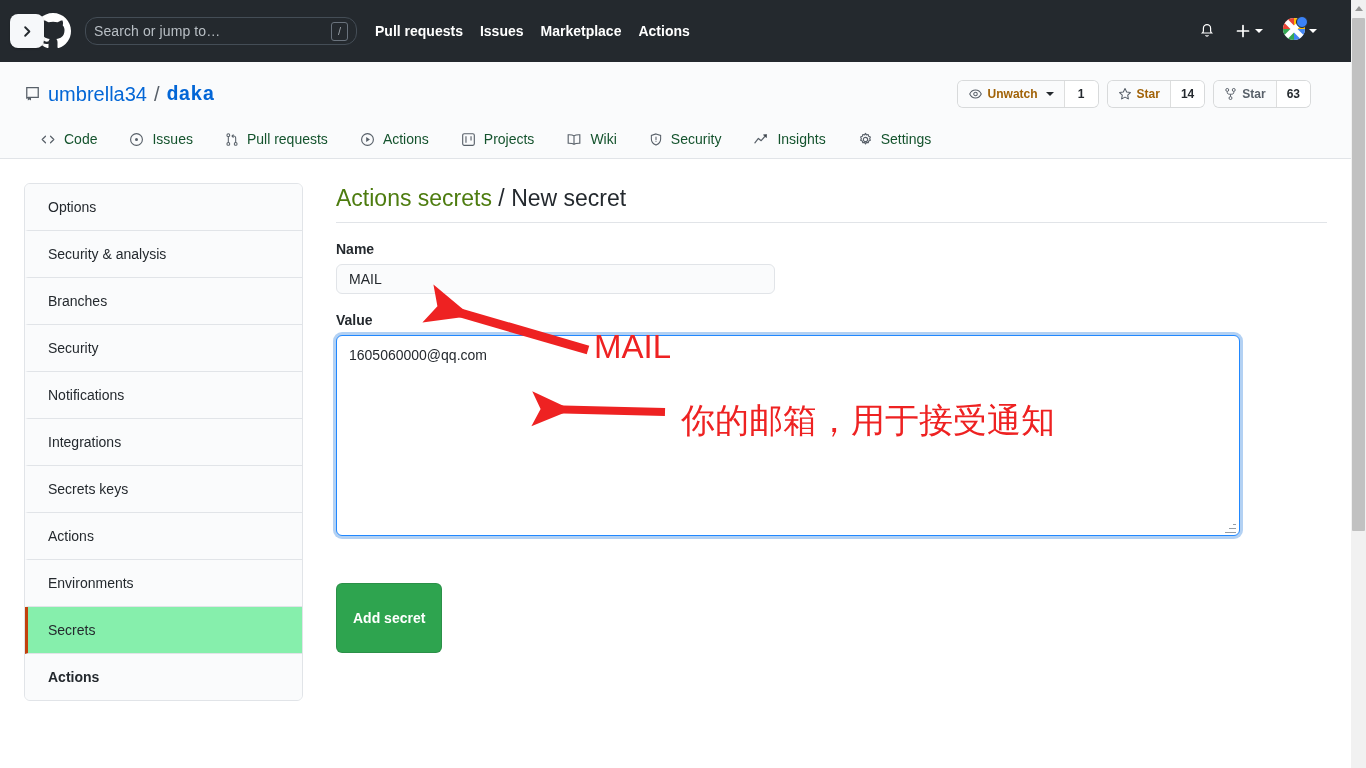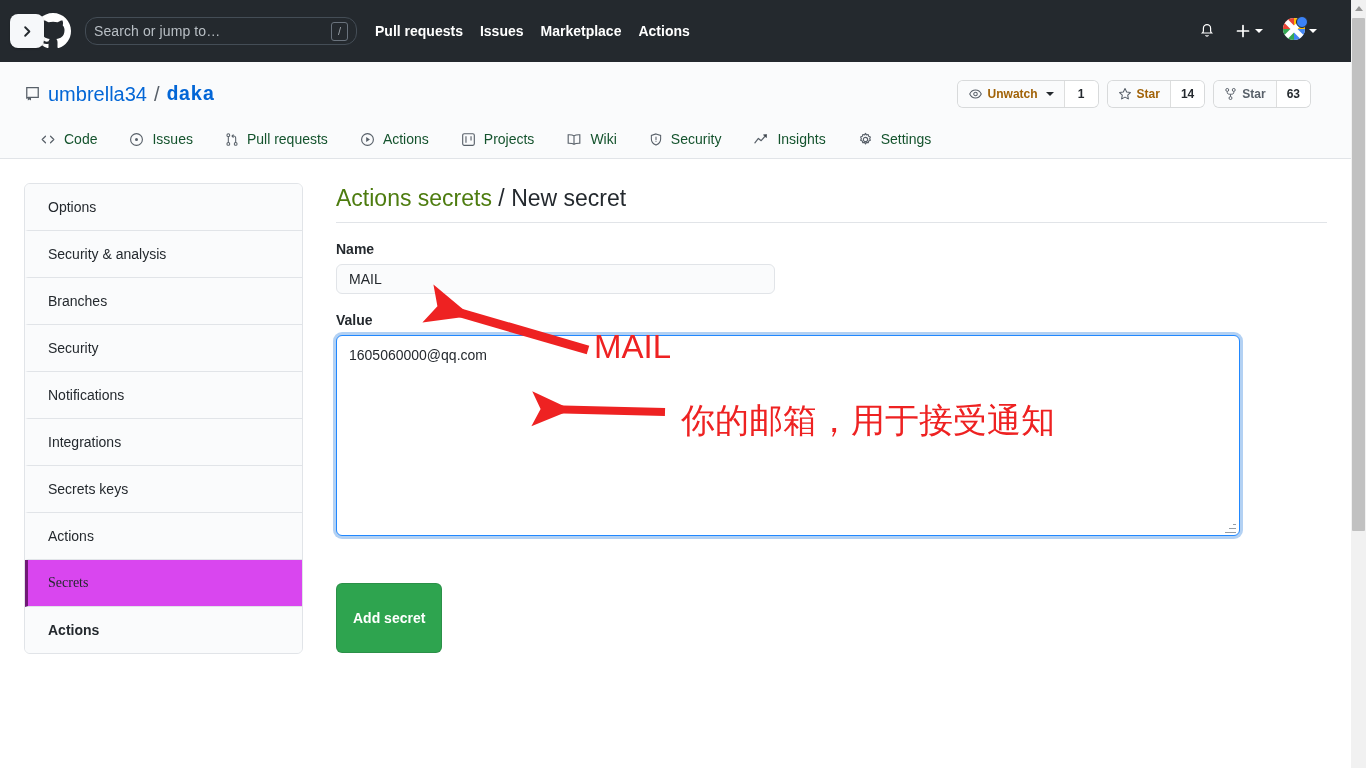--- a/index.html
+++ b/index.html
@@ -219,24 +219,23 @@
     padding: 13px 16px 13px 20px;
     font-size: 14px;
     color: #24292e;
     text-decoration: none;
     border-bottom: 1px solid #e1e4e8;
     background: #fafbfc;
     border-left: 3px solid transparent;
     line-height: 20px;
   }
   .side-item.selected {
-    background: #d946ef;
-    border-left: 3px solid #701a75;
+    background: #86efac;
+    border-left: 3px solid #c2410c;
     font-weight: normal;
-    font-family: Liberation Serif, serif;
   }
   .side-item.group-head {
     font-weight: bold;
     background: #fafbfc;
     border-bottom: none;
   }
 
   #content { flex: 1; min-width: 0; padding-top: 0px; }
 
   .page-heading {
@@ -588,20 +587,21 @@
 
       <div id="sidebar">
         <a class="side-item" href="#">Options</a>
         <a class="side-item" href="#">Security &amp; analysis</a>
         <a class="side-item" href="#">Branches</a>
         <a class="side-item" href="#">Security</a>
         <a class="side-item" href="#">Notifications</a>
         <a class="side-item" href="#">Integrations</a>
         <a class="side-item" href="#">Secrets keys</a>
         <a class="side-item" href="#">Actions</a>
+        <a class="side-item" href="#">Environments</a>
         <a class="side-item selected" href="#">Secrets</a>
         <a class="side-item group-head" href="#">Actions</a>
       </div>
 
       <div id="content">
 
         <h1 class="page-heading">
           <a href="#">Actions secrets</a>
           <span class="slash">/</span>
           <span class="slash">New secret</span>

